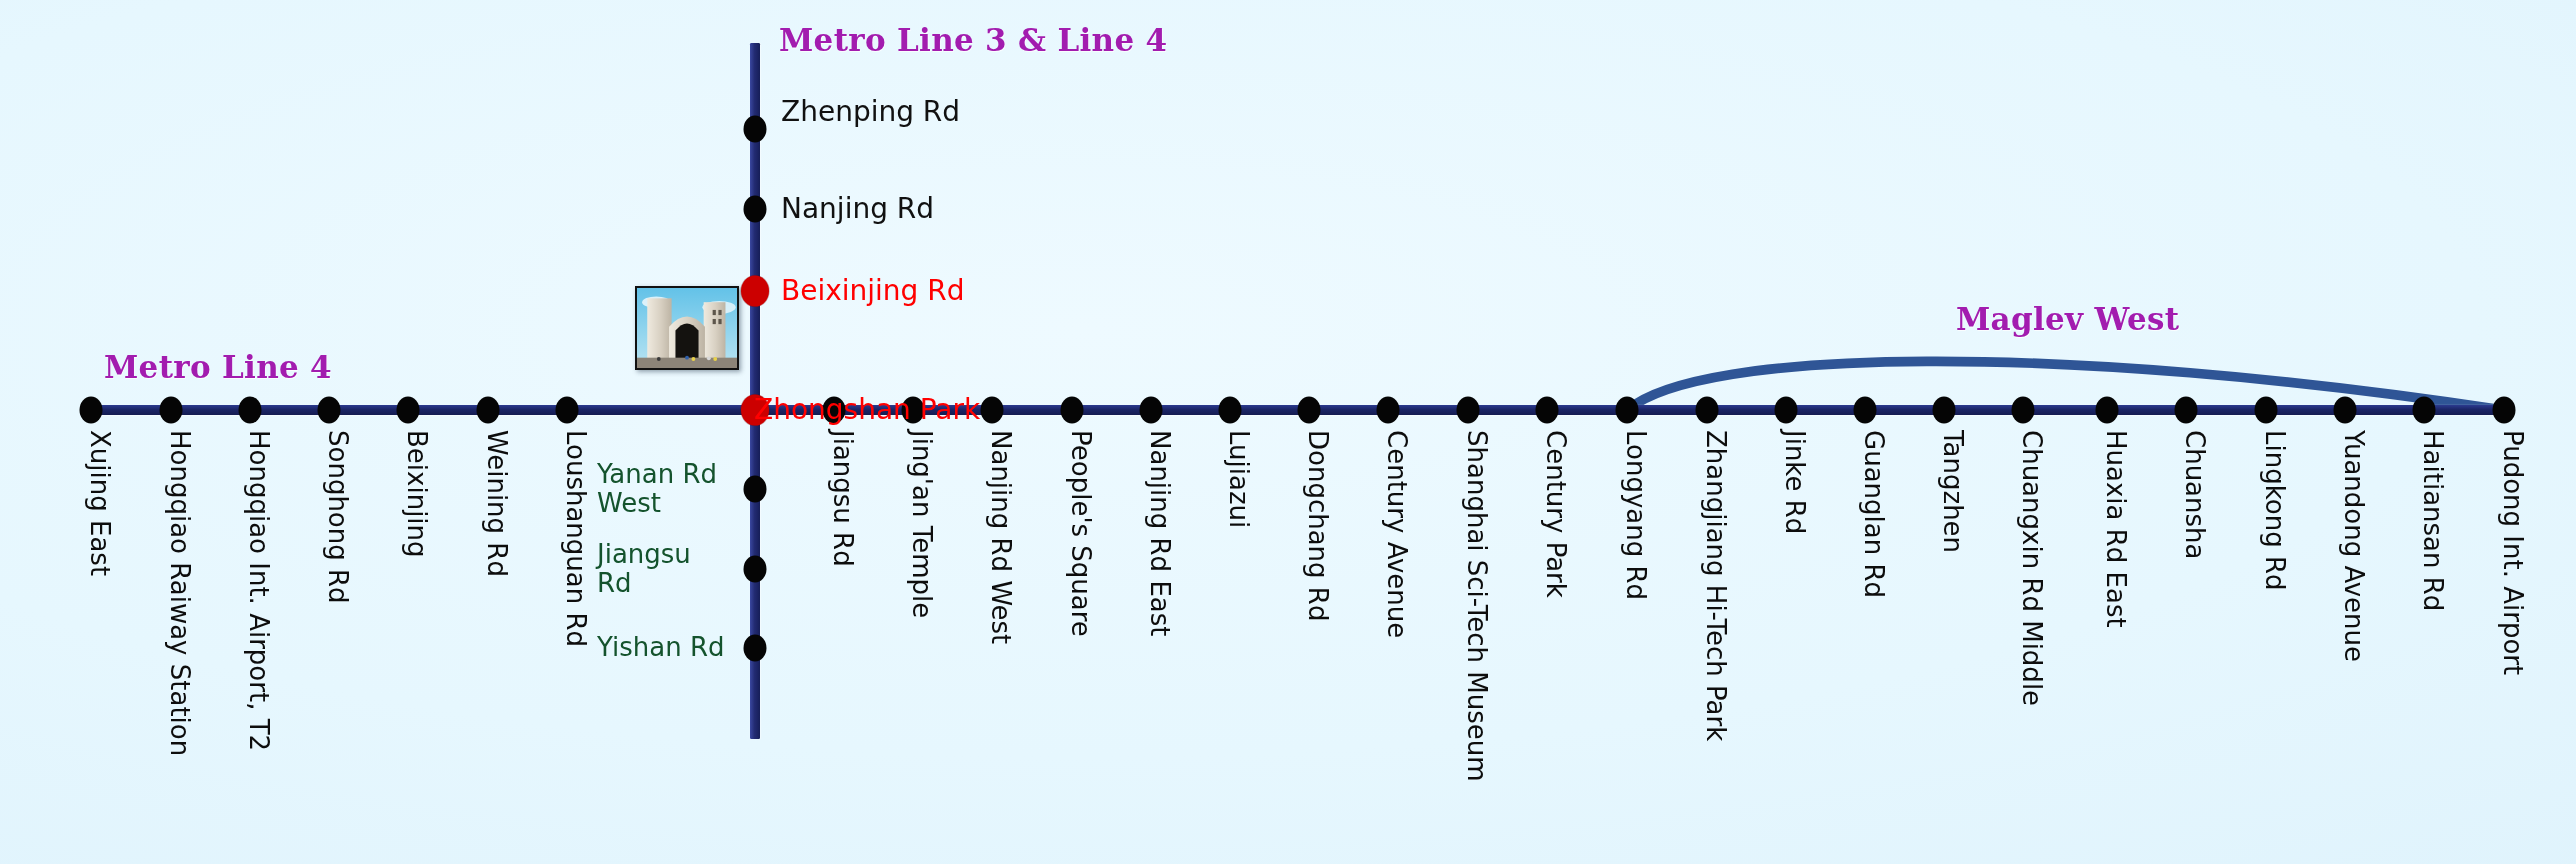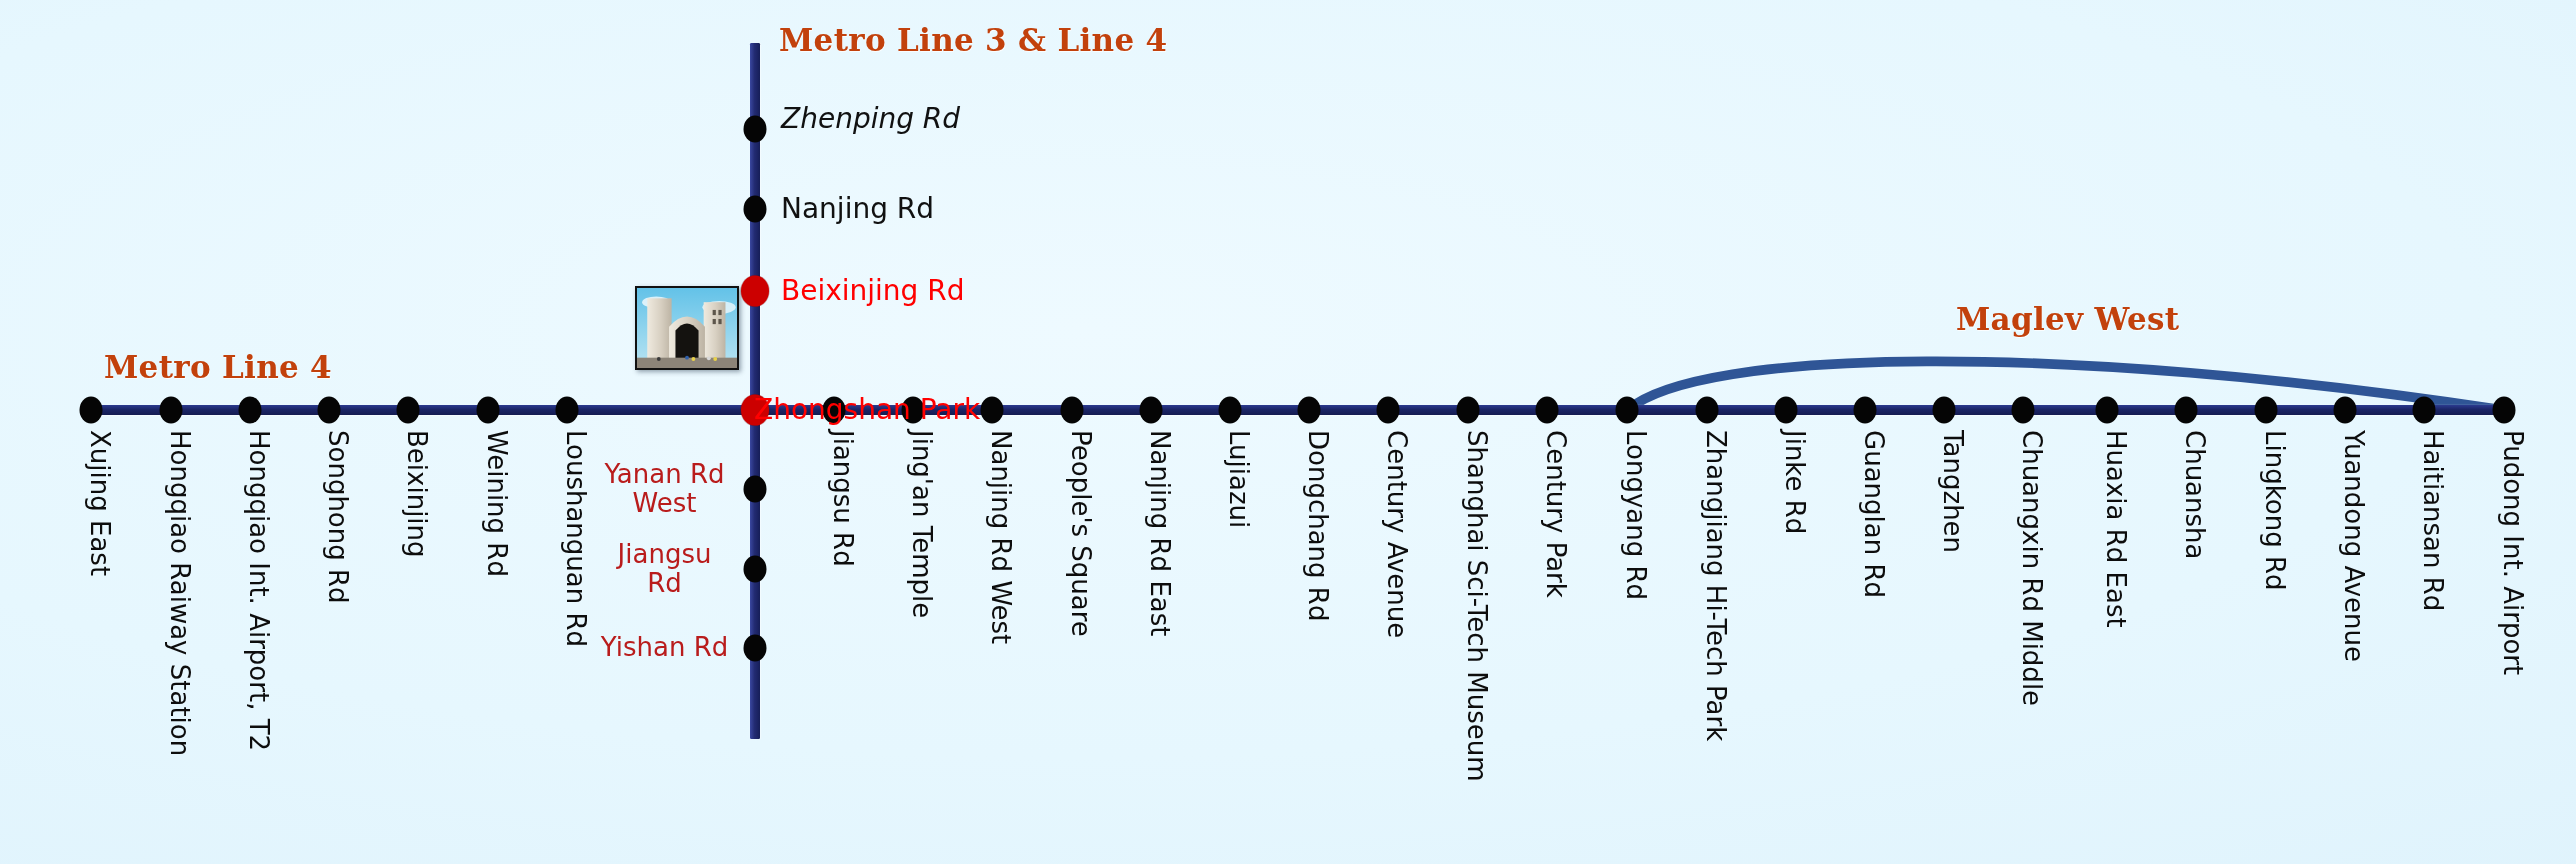--- a/index.html
+++ b/index.html
@@ -40,30 +40,30 @@
     writing-mode:vertical-rl;text-orientation:mixed;
     transform:translateX(-50%);
   }
   .lbl-right{
     position:absolute;white-space:nowrap;
     font-size:28px;color:#111;line-height:1;
     transform:translateY(-50%);
   }
   .lbl-right.red{color:#ff0000;}
   .lbl-left{
-    position:absolute;white-space:normal;text-align:center;
-    font-size:26px;color:#b91c1c;line-height:1.12;width:135px;
+    position:absolute;white-space:normal;text-align:left;
+    font-size:26px;color:#14532d;line-height:1.12;width:135px;
     transform:translate(-100%,-50%);
   }
 
   
   .route-title{
     position:absolute;white-space:nowrap;
     font-family:"DejaVu Serif", serif;font-weight:bold;
-    font-size:31px;color:#c2410c;letter-spacing:0.3px;
+    font-size:31px;color:#a21caf;letter-spacing:0.3px;
     text-shadow:0.6px 0.6px 0 rgba(255,255,255,.75);
   }
 
   
   .photo{
     position:absolute;width:100px;height:80px;
     border:2.6px solid #111;
     box-shadow:1.9px 1.9px 4.5px rgba(40,60,80,.45);
     overflow:hidden;background:#8fd0ee;
   }
@@ -177,21 +177,21 @@
       <div class="dot" style="left: 2345px; top: 410px;"></div>
       <div class="lbl-v" style="left: 2354px; top: 430px;">Yuandong Avenue</div>
       <div class="dot" style="left: 2424px; top: 410px;"></div>
       <div class="lbl-v" style="left: 2433px; top: 430px;">Haitiansan Rd</div>
       <div class="dot" style="left: 2504px; top: 410px;"></div>
       <div class="lbl-v" style="left: 2513px; top: 430px;">Pudong Int. Airport</div>
     </div>
 
   <div id="line34-layer">
       <div class="dot" style="left: 755px; top: 129px;"></div>
-      <div class="lbl-right" style="left: 781px; top: 119px; font-style: italic;">Zhenping Rd</div>
+      <div class="lbl-right" style="left: 781px; top: 112px;">Zhenping Rd</div>
       <div class="dot" style="left: 755px; top: 209px;"></div>
       <div class="lbl-right" style="left: 781px; top: 209px;">Nanjing Rd</div>
       <div class="dot interchange" style="left: 755px; top: 291px;"></div>
       <div class="lbl-right red" style="left: 781px; top: 291px;">Beixinjing Rd</div>
       <div class="dot interchange" style="left: 755px; top: 410px;"></div>
       <div class="lbl-right red" style="left: 754px; top: 410px;">Zhongshan Park</div>
       <div class="dot" style="left: 755px; top: 489px;"></div>
       <div class="lbl-left" style="left: 732px; top: 489px;">Yanan Rd West</div>
       <div class="dot" style="left: 755px; top: 569px;"></div>
       <div class="lbl-left" style="left: 732px; top: 569px;">Jiangsu Rd</div>

